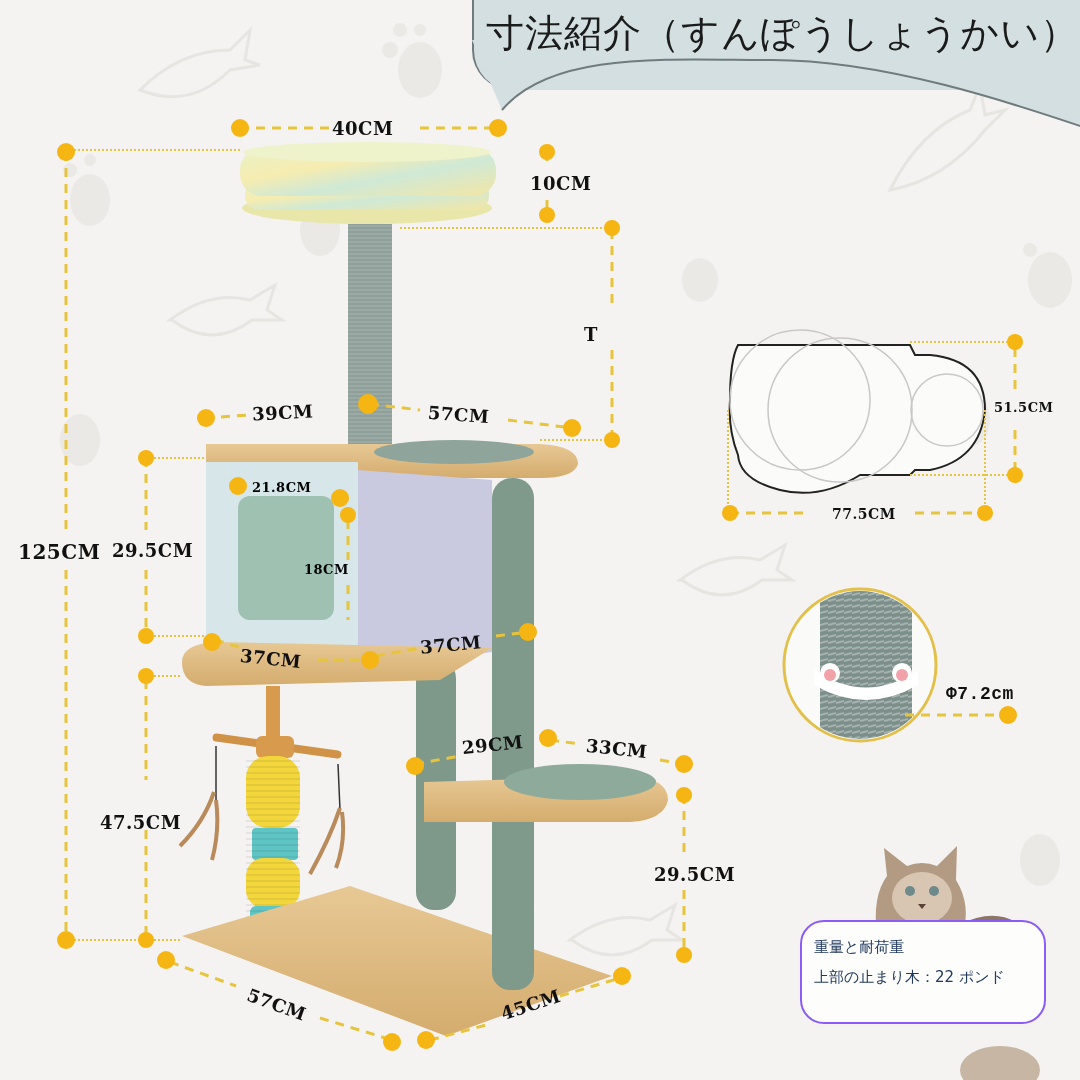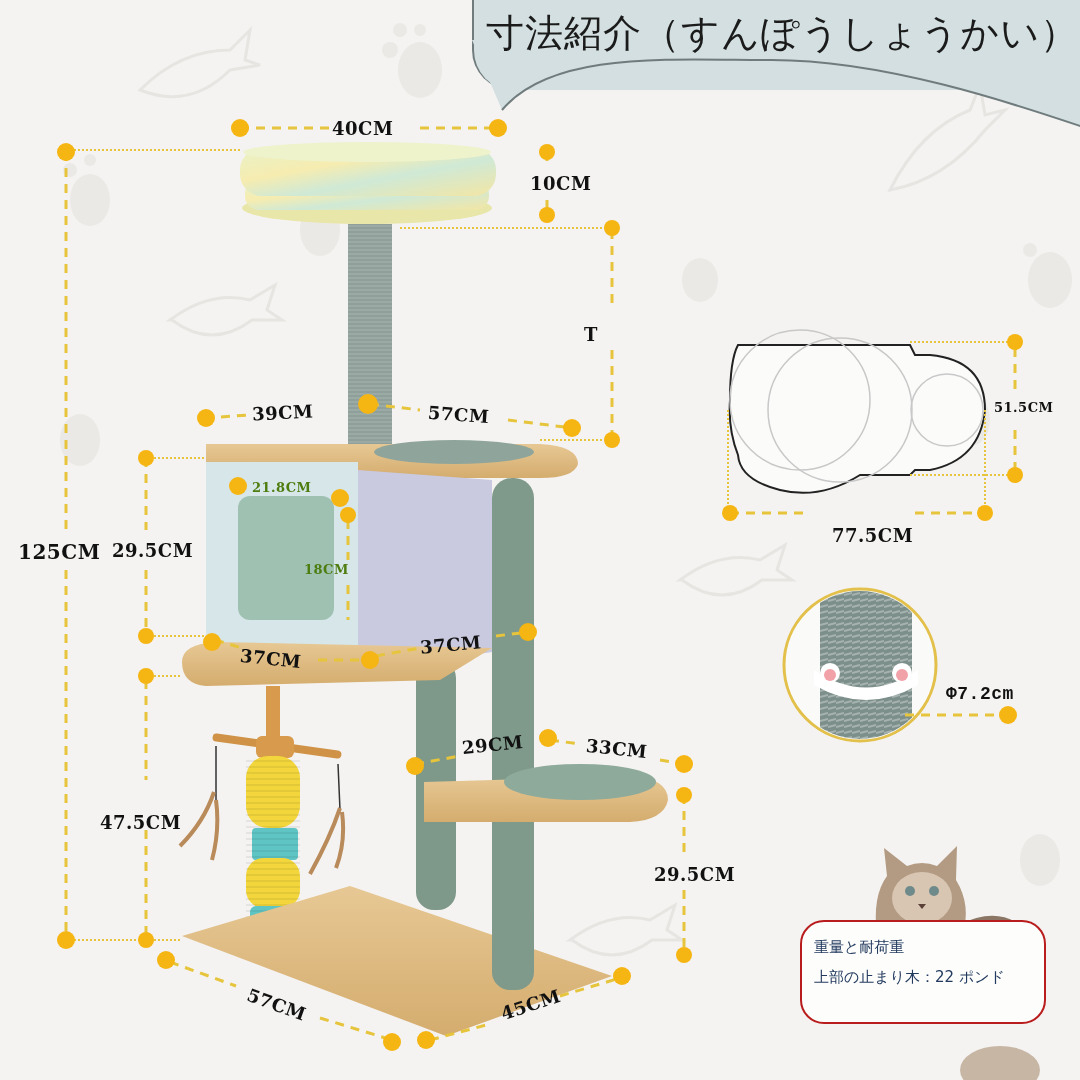--- a/index.html
+++ b/index.html
@@ -18,25 +18,25 @@
   }
   .title-text {
     position: absolute; left: 486px; top: 8px;
     font-family: "DejaVu Sans", sans-serif;
     font-size: 38px; color: #1b1b1b; letter-spacing: 1px; white-space: nowrap;
   }
   .dim {
     position: absolute; font-weight: 900; color: #111; white-space: nowrap;
     font-family: "DejaVu Serif", serif; font-size: 18px; letter-spacing: 0.5px;
   }
-  .dim.pink { color: #4d7c0f; font-size: 13px; }
+  .dim.pink { color: #000000; font-size: 13px; }
   .dim.sans { font-family: Liberation Mono, monospace; font-weight: 700; }
   .info-card {
     position: absolute; left: 800px; top: 920px; width: 246px; height: 104px;
-    background: #fdfdfc; border: 2px solid #b91c1c; border-radius: 24px;
+    background: #fdfdfc; border: 2px solid #8b5cf6; border-radius: 24px;
     padding: 10px 0 0 12px;
     font-family: "DejaVu Sans", sans-serif; color: #223a5e;
   }
   .info-card div { font-size: 15px; line-height: 30px; white-space: nowrap; }
 </style>
 </head>
 <body>
 
 <div class="canvas">
 
@@ -250,21 +250,21 @@
         <line x1="205" y1="193" x2="272" y2="193"></line>
     </g>
     <g fill="#f5b512">
         <circle cx="305" cy="22" r="8"></circle>
         <circle cx="305" cy="155" r="8"></circle>
         <circle cx="20" cy="193" r="8"></circle>
         <circle cx="275" cy="193" r="8"></circle>
       </g>
   </svg>
   <div class="dim" style="left:994px;top:400px;font-size:13px">51.5CM</div>
-  <div class="dim" style="left:832px;top:525px;font-size:18px">77.5CM</div>
+  <div class="dim" style="left:832px;top:506px;font-size:14px">77.5CM</div>
 
   <svg width="300" height="160" style="position:absolute;left:780px;top:585px">
     <defs>
       <clipPath id="circ">
           <circle cx="80" cy="80" r="74"></circle>
         </clipPath>
       <pattern id="rope" width="8" height="6" patternUnits="userSpaceOnUse">
         <rect width="8" height="6" fill="#7d8f8b"></rect>
         <path d="M0 4 L8 2" stroke="#a5b2ae" stroke-width="2"></path>
       </pattern>

